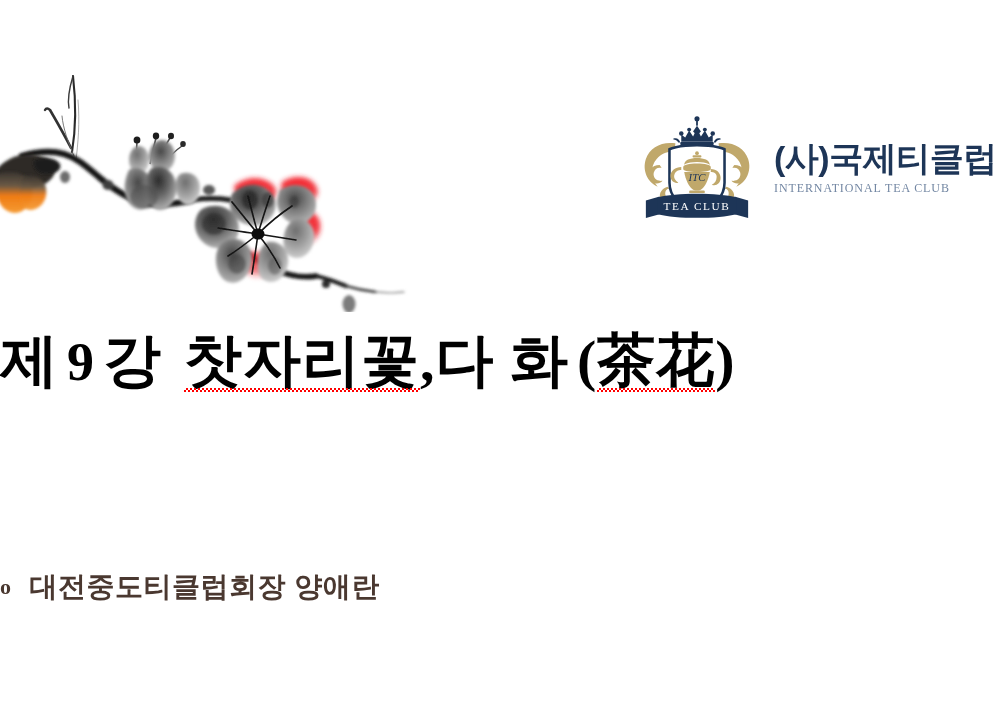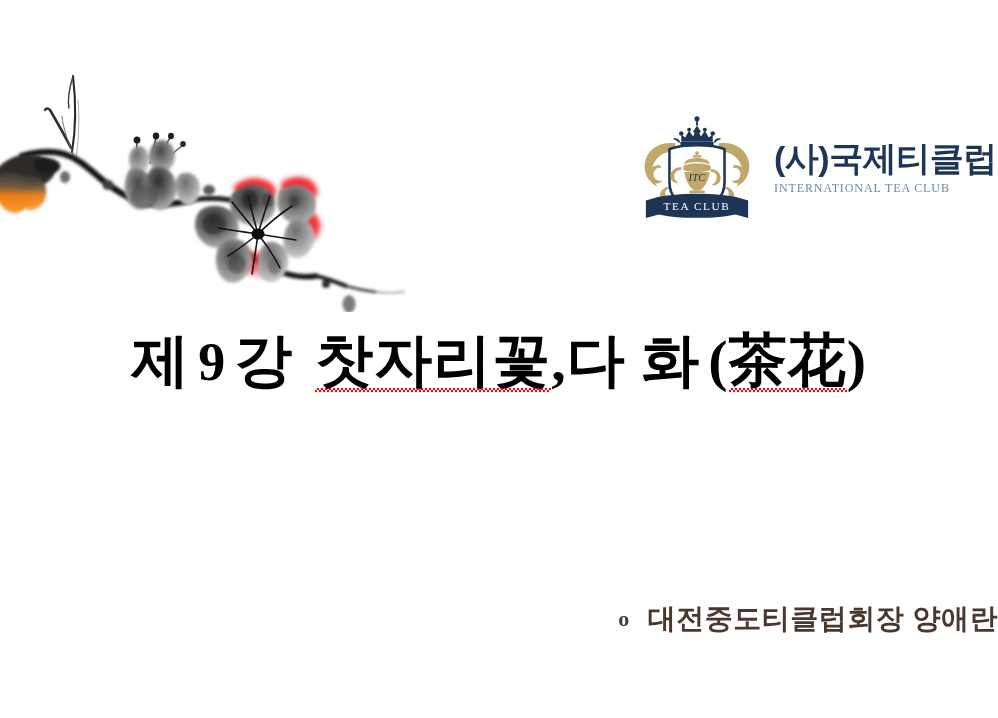--- a/index.html
+++ b/index.html
@@ -66,21 +66,21 @@
     margin-top: 5px;
     white-space: nowrap;
   }
 
   
   #title-row {
     position: absolute;
     left: 0;
     top: 332px;
     width: 867px;
-    text-align: right;
+    text-align: left;
     white-space: nowrap;
   }
   #slide-title {
     display: inline-block;
     font-family: "Liberation Serif", serif;
     font-weight: bold;
     font-size: 58px;
     line-height: 1;
     color: #000000;
     letter-spacing: 1px;
@@ -106,23 +106,23 @@
       radial-gradient(circle at 1px 3px, #ff0000 1.1px, rgba(255,0,0,0) 1.3px),
       radial-gradient(circle at 3px 1px, #ff0000 1.1px, rgba(255,0,0,0) 1.3px);
     background-size: 4px 4px, 4px 4px;
     background-repeat: repeat-x, repeat-x;
   }
 
   
   #subtitle-row {
     position: absolute;
     left: 0;
-    top: 600px;
+    top: 568px;
     width: 998px;
-    text-align: right;
+    text-align: left;
     white-space: nowrap;
   }
   #subtitle {
     display: inline-block;
     font-family: "Liberation Sans", sans-serif;
     font-weight: bold;
     font-size: 28px;
     color: #4a3830;
     letter-spacing: 0.5px;
   }

